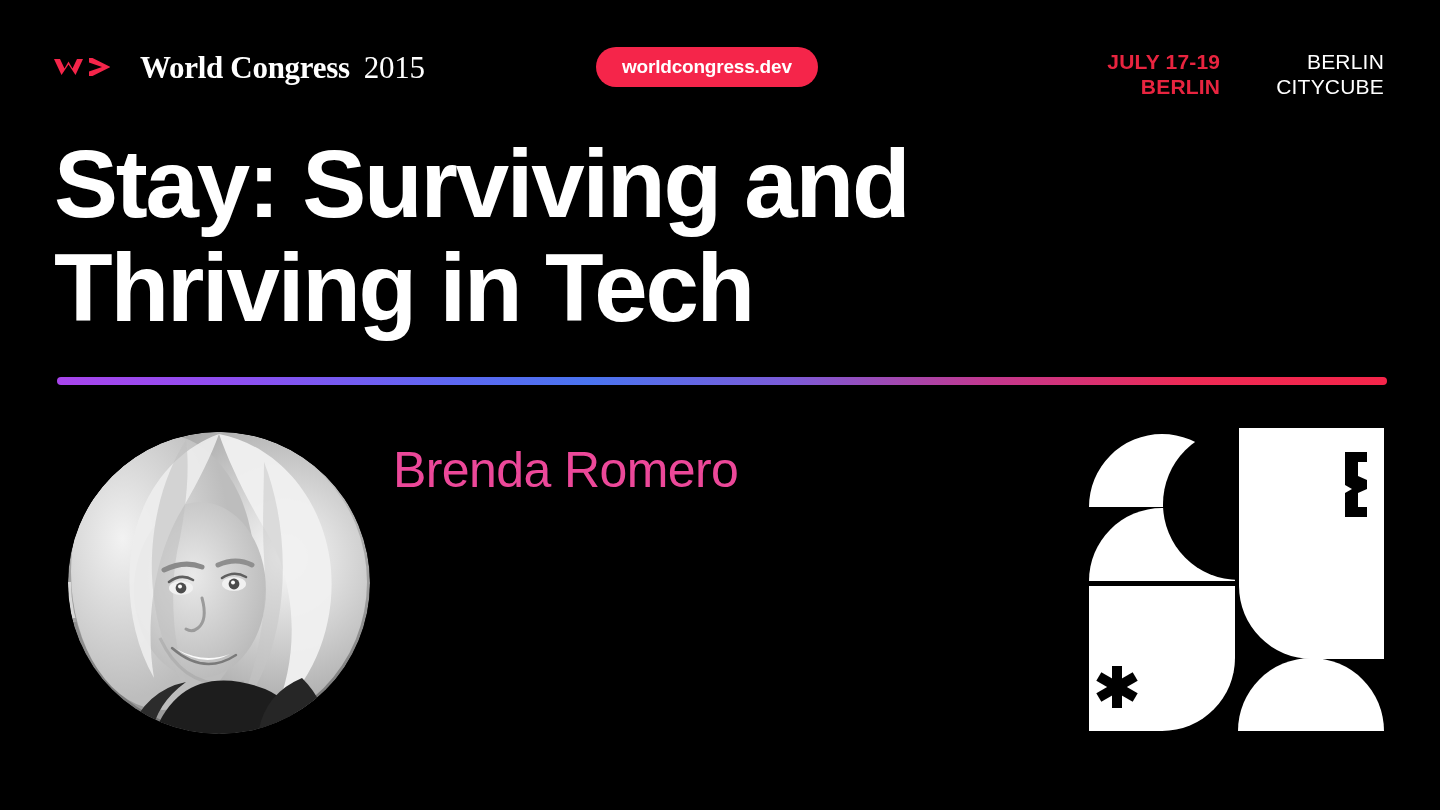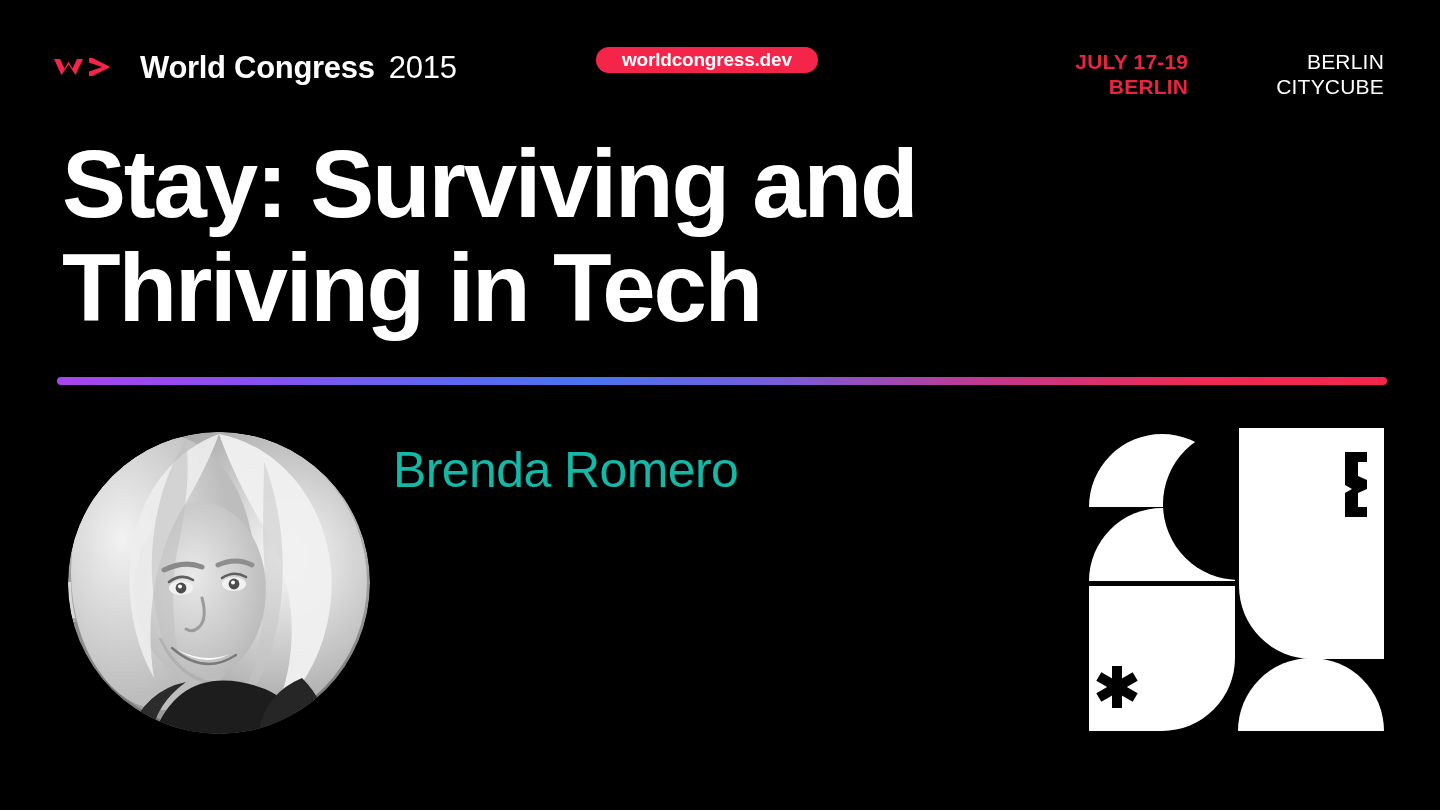--- a/index.html
+++ b/index.html
@@ -27,20 +27,21 @@
     width: 1440px;
     height: 130px;
   }
   .brand {
     position: absolute;
     left: 52px;
     top: 45px;
     display: flex;
     align-items: center;
     height: 44px;
+    font-family: Liberation Serif, serif;
   }
   .brand-mark {
     display: block;
     width: 72px;
     height: 26px;
     margin-right: 16px;
   }
   .brand-name {
     color: #ffffff;
     font-size: 31px;
@@ -56,61 +57,61 @@
     letter-spacing: -0.2px;
     line-height: 1;
     margin-left: 14px;
     white-space: nowrap;
   }
 
   .url-pill {
     position: absolute;
     left: 596px;
     top: 47px;
-    height: 26px;
+    height: 40px;
     padding: 0 26px;
     display: flex;
     align-items: center;
     justify-content: center;
     background: #F5254A;
     border-radius: 22px;
     color: #ffffff;
     font-size: 19px;
     font-weight: 700;
     letter-spacing: -0.2px;
     white-space: nowrap;
     box-sizing: border-box;
   }
 
   .header-meta {
     position: absolute;
     right: 56px;
     top: 50px;
     display: flex;
     align-items: center;
-    gap: 88px;
+    gap: 56px;
   }
   .meta-block {
     text-align: right;
     line-height: 1.18;
     white-space: nowrap;
   }
   .meta-block .meta-line {
     font-size: 21px;
     font-weight: 700;
     letter-spacing: 0.2px;
     display: block;
   }
   .meta-date .meta-line { color: #E8243F; }
   .meta-venue .meta-line { color: #ffffff; font-weight: 400; }
 
   
   .title {
     position: absolute;
-    left: 62px;
+    left: 54px;
     top: 132px;
     width: 1120px;
     color: #ffffff;
     font-size: 96px;
     font-weight: 700;
     line-height: 1.08;
     letter-spacing: -2.2px;
   }
 
   
@@ -145,21 +146,21 @@
   }
   .portrait svg { display: block; width: 100%; height: 100%; }
 
   .speaker-text {
     position: absolute;
     left: 393px;
     top: 443px;
     width: 640px;
   }
   .speaker-name {
-    color: #14b8a6;
+    color: #ec4899;
     font-size: 50px;
     font-weight: 400;
     letter-spacing: -0.6px;
     line-height: 1.1;
     white-space: nowrap;
   }
   .speaker-role {
     color: #ffffff;
     font-size: 24px;
     font-weight: 700;

